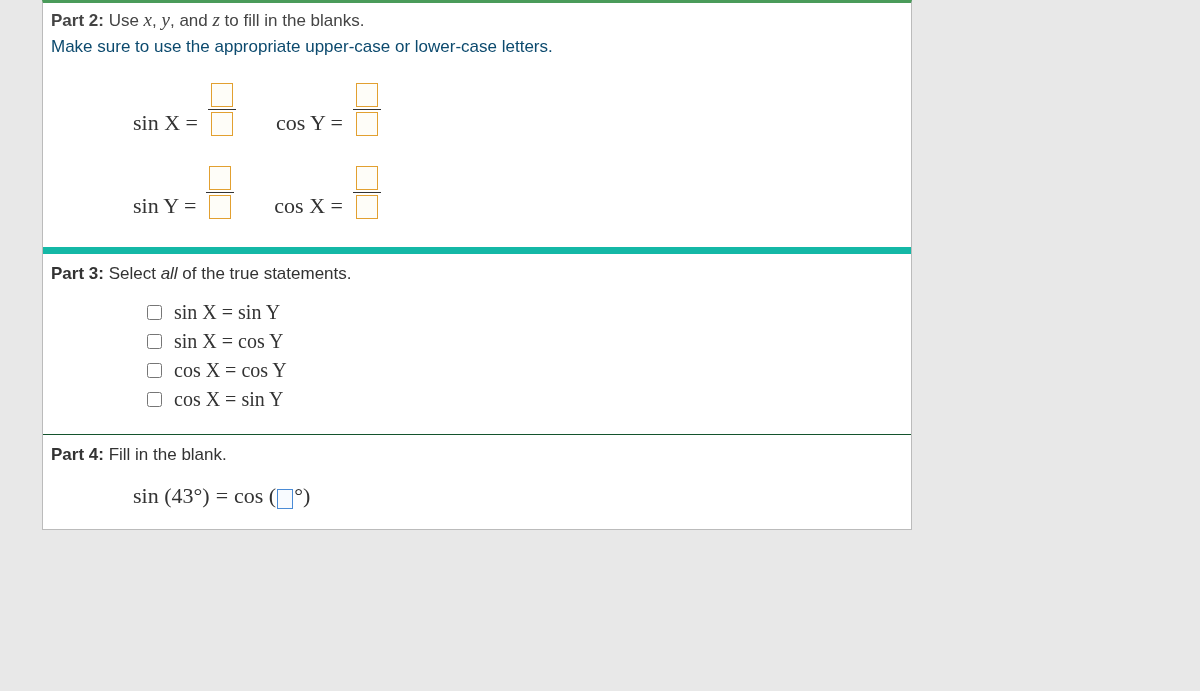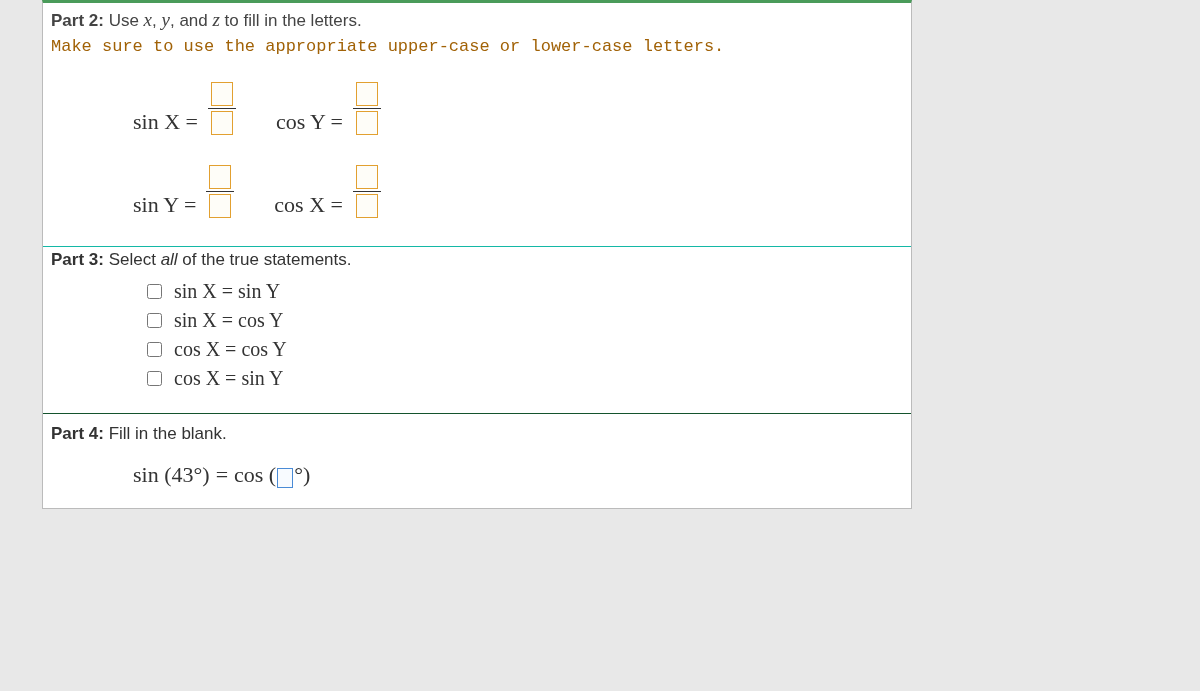--- a/index.html
+++ b/index.html
@@ -29,22 +29,21 @@
   .section-header {
     padding: 6px 8px;
     font-size: 17px;
     color: #444;
   }
   .section-header .bold { font-weight: bold; margin-top: 32px; }
   .section-header .math-var { font-style: italic; font-family: 'Times New Roman', serif; font-size: 19px; }
   .sub-line {
     padding: 0 8px 8px 8px;
     font-size: 17px;
-    color: #a16207;
-    font-family: Liberation Mono, monospace;
+    color: #0c4a6e;
   }
   .equations {
     padding: 18px 40px 18px 90px;
   }
   .eq-row {
     display: flex;
     align-items: center;
     margin-bottom: 30px;
     gap: 40px;
   }
@@ -70,22 +69,22 @@
     margin: 2px 0;
   }
   .input-box {
     width: 22px;
     height: 24px;
     border: 1.5px solid #e2a030;
     background: #fefdf8;
     display: inline-block;
   }
   .part3-header {
-    border-top: 1px solid #14b8a6;
-    padding: 3px 8px;
+    border-top: 7px solid #14b8a6;
+    padding: 10px 8px;
     font-size: 17px;
   }
   .part3-header .bold { font-weight: bold; }
   .part3-header .italic { font-style: italic; }
   .checkbox-list {
     padding: 4px 0 20px 100px;
   }
   .checkbox-item {
     display: flex;
     align-items: center;
@@ -125,21 +124,21 @@
     margin: 0 1px;
   }
 </style>
 </head>
 <body>
 
 <div class="page">
   <div class="panel">
 
     <div class="section-header">
-      <span class="bold">Part 2:</span><span> Use </span><span class="math-var">x</span><span>, </span><span class="math-var">y</span><span>, and </span><span class="math-var">z</span><span> to fill in the letters.</span>
+      <span class="bold">Part 2:</span><span> Use </span><span class="math-var">x</span><span>, </span><span class="math-var">y</span><span>, and </span><span class="math-var">z</span><span> to fill in the blanks.</span>
     </div>
     <div class="sub-line">Make sure to use the appropriate upper-case or lower-case letters.</div>
 
     <div class="equations">
       <div class="eq-row">
         <div class="eq-group">
           <span class="eq-label">sin X =</span>
           <span class="frac">
             <span class="input-box"></span>
             <span class="frac-line"></span>

